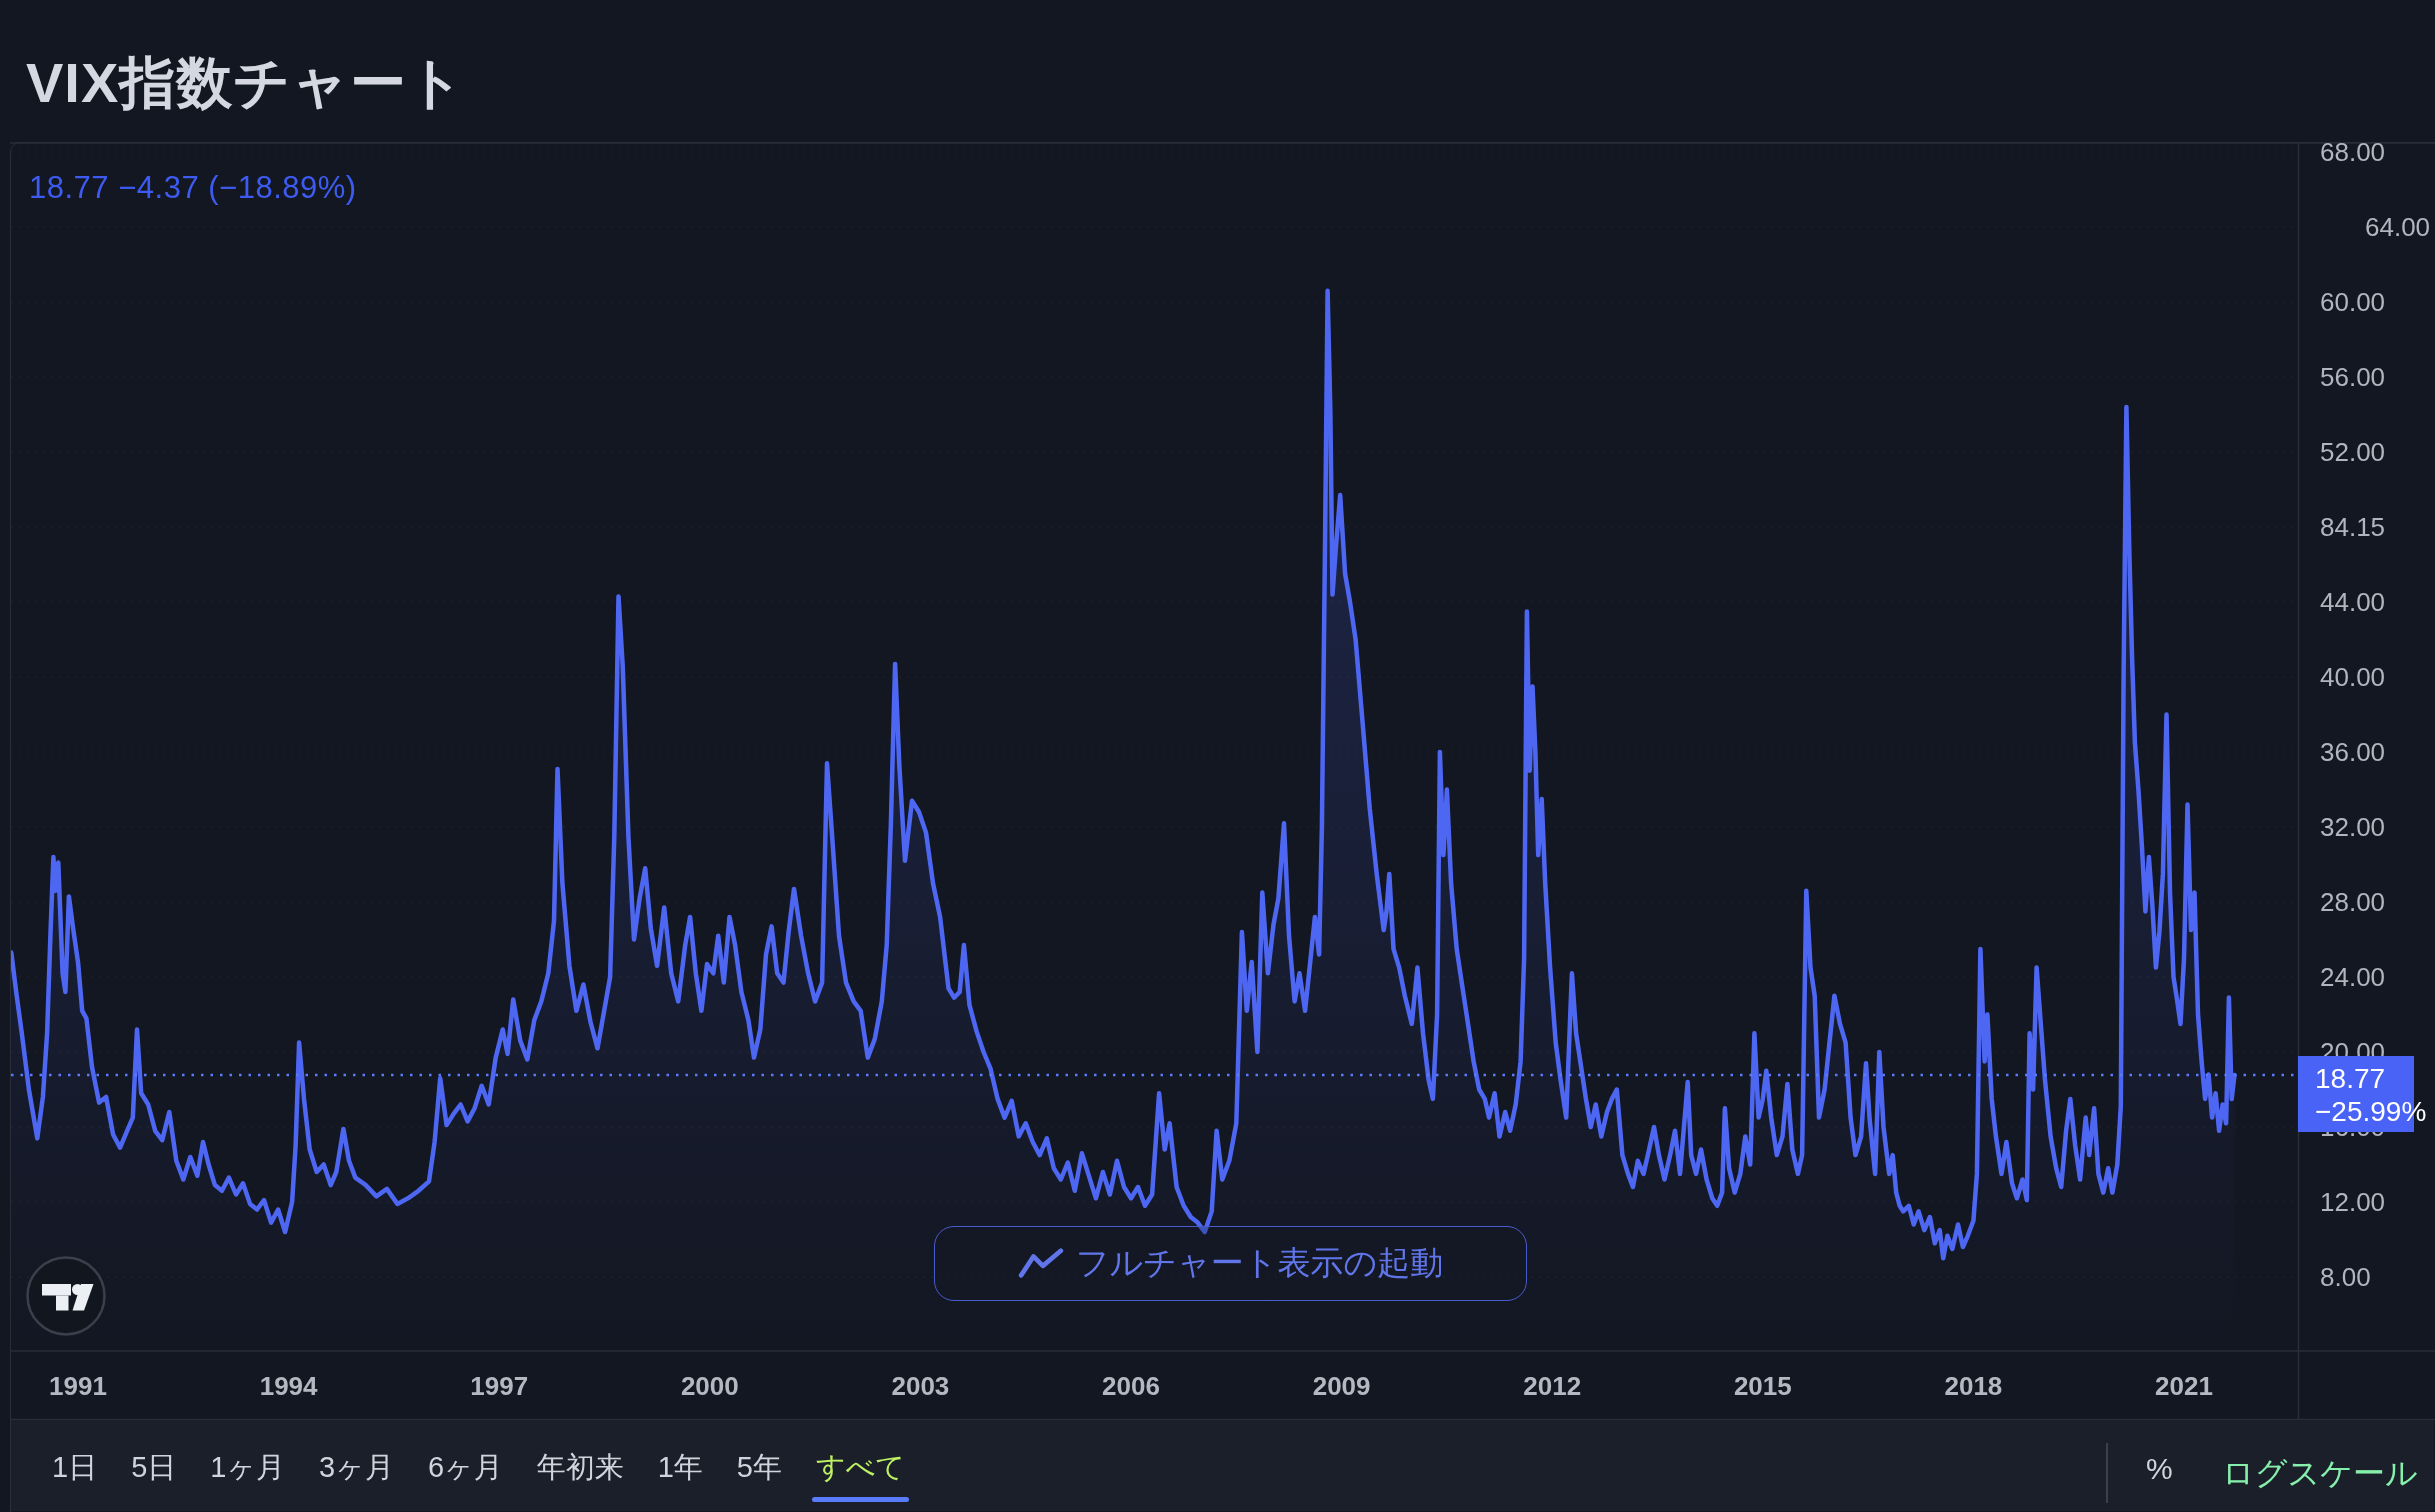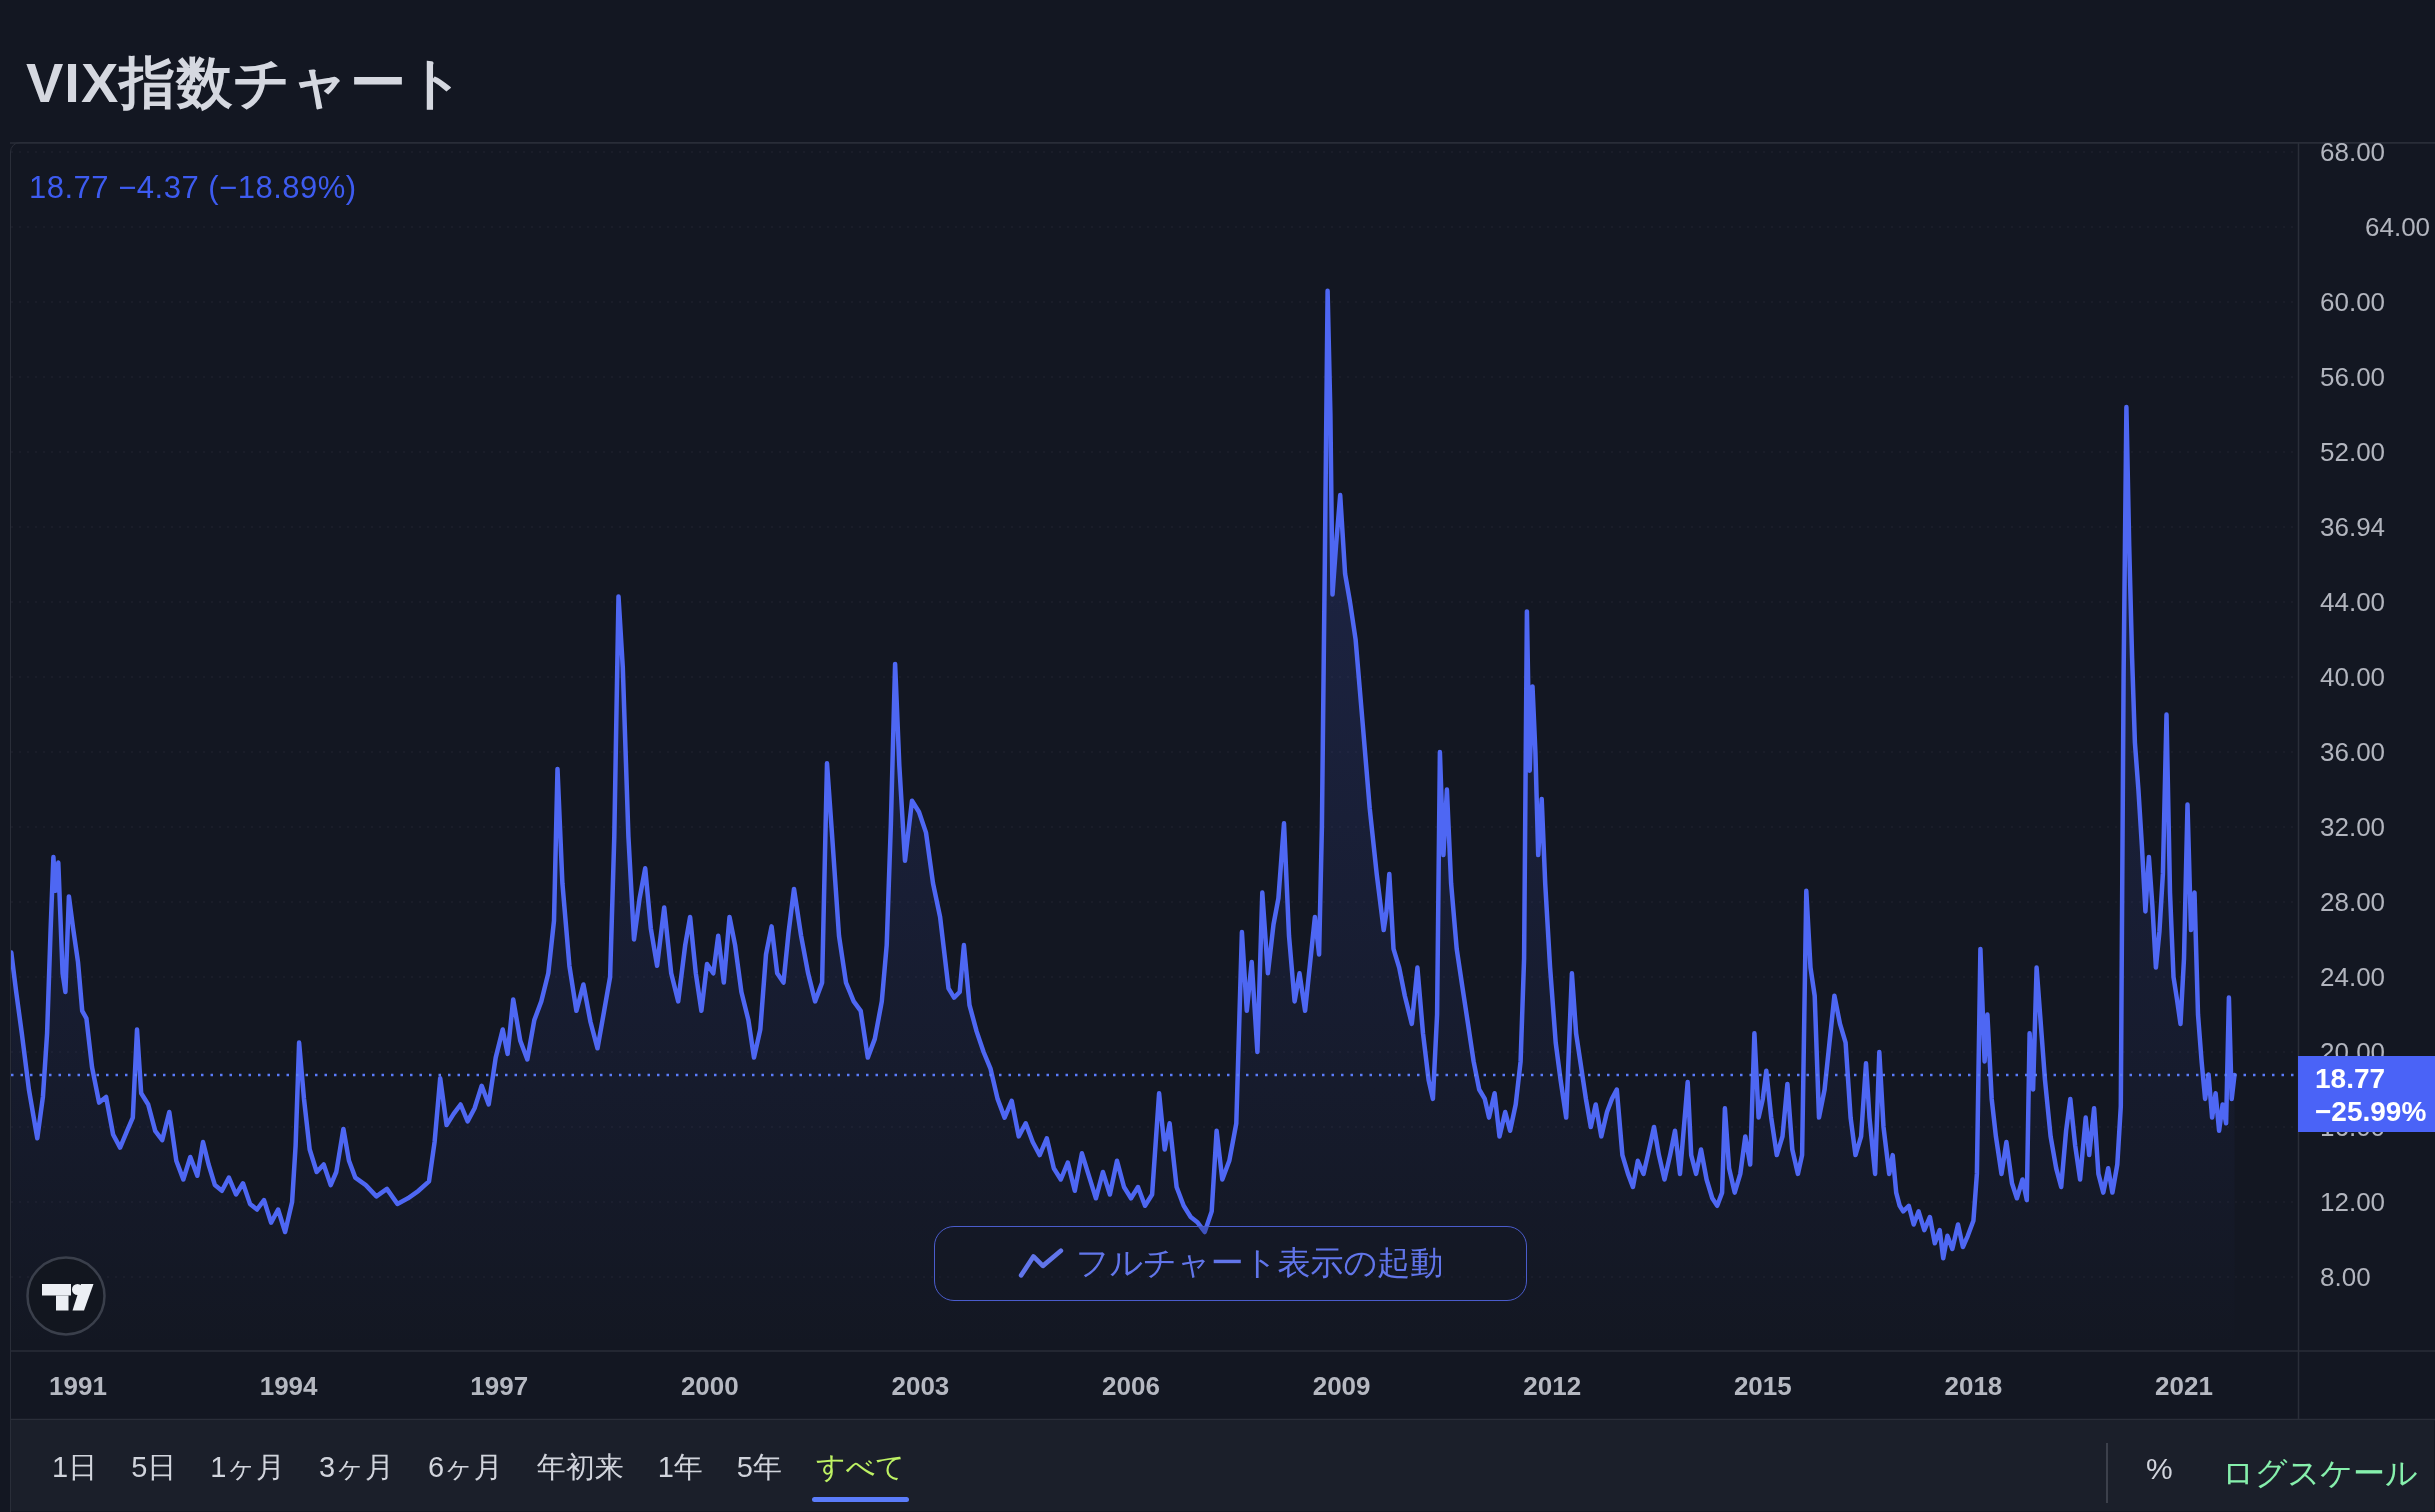--- a/index.html
+++ b/index.html
@@ -4,22 +4,22 @@
 <style>
   html,body{margin:0;padding:0;background:#131722;width:2435px;height:1512px;overflow:hidden;
     font-family:"Liberation Sans","DejaVu Sans",sans-serif;}
   .abs{position:absolute;}
   #page-title{left:26px;top:8px;font-size:56px;font-weight:700;color:#d5d8e0;letter-spacing:1px;}
   #widget{left:10px;top:142px;width:2440px;height:1390px;border:1px solid #2a2e39;border-radius:10px;background:#131722;}
   #chart-svg{left:0;top:0;width:2435px;height:1512px;}
   #legend{left:29px;top:170px;font-size:31px;color:#3d5bf0;letter-spacing:0.5px;}
   .ylabel{color:#b2b5be;font-size:26px;font-weight:400;}
   .xlabel{color:#b5b8c1;font-size:26px;font-weight:600;transform:translateX(-50%);}
-  #price-tag{left:2298px;top:1056px;width:137px;height:76px;background:#4a63f7;color:#ffffff;
-    font-weight:700;font-size:28px;line-height:33px;padding:6px 0 0 17px;box-sizing:border-box;}
+  #price-tag{left:2298px;top:1056px;width:116px;height:76px;background:#4a63f7;color:#ffffff;
+    font-weight:400;font-size:28px;line-height:33px;padding:6px 0 0 17px;box-sizing:border-box;}
   #launch-btn{left:934px;top:1226px;width:591px;height:73px;border:1.5px solid #4a5ccc;border-radius:20px;
     display:flex;align-items:center;justify-content:center;gap:12px;cursor:pointer;background:rgba(19,23,34,0.25);}
   #launch-btn span{color:#6175ea;font-size:33px;}
   #tv-logo{left:26px;top:1256px;width:80px;height:80px;}
   #toolbar{left:11px;top:1420px;width:2423px;height:91px;background:#1b1f2a;}
   #ranges{left:52px;top:1440px;height:56px;display:flex;align-items:center;gap:34px;}
   .range{position:relative;color:#d1d4dc;font-size:29px;cursor:pointer;white-space:nowrap;}
   .range.selected{color:#bef264;}
   .range.selected::after{content:"";position:absolute;left:-4px;right:-4px;bottom:-14px;height:5px;
     background:#5b7cfa;border-radius:3px;}
@@ -74,21 +74,21 @@
 </svg>
 
 <div id="legend" class="abs">18.77 −4.37 (−18.89%)</div>
 
 <div id="yaxis">
     <div class="abs ylabel" style="left: 2320px; top: 137px;">68.00</div>
     <div class="abs ylabel" style="left: 2320px; top: 212px; margin-left: 45px;">64.00</div>
     <div class="abs ylabel" style="left: 2320px; top: 287px;">60.00</div>
     <div class="abs ylabel" style="left: 2320px; top: 362px;">56.00</div>
     <div class="abs ylabel" style="left: 2320px; top: 437px;">52.00</div>
-    <div class="abs ylabel" style="left: 2320px; top: 512px;">36.94</div>
+    <div class="abs ylabel" style="left: 2320px; top: 512px;">84.15</div>
     <div class="abs ylabel" style="left: 2320px; top: 587px;">44.00</div>
     <div class="abs ylabel" style="left: 2320px; top: 662px;">40.00</div>
     <div class="abs ylabel" style="left: 2320px; top: 737px;">36.00</div>
     <div class="abs ylabel" style="left: 2320px; top: 812px;">32.00</div>
     <div class="abs ylabel" style="left: 2320px; top: 887px; text-align: center;">28.00</div>
     <div class="abs ylabel" style="left: 2320px; top: 962px;">24.00</div>
     <div class="abs ylabel" style="left: 2320px; top: 1037px;">20.00</div>
     <div class="abs ylabel" style="left: 2320px; top: 1112px;">16.00</div>
     <div class="abs ylabel" style="left: 2320px; top: 1187px;">12.00</div>
     <div class="abs ylabel" style="left: 2320px; top: 1262px;">8.00</div>

